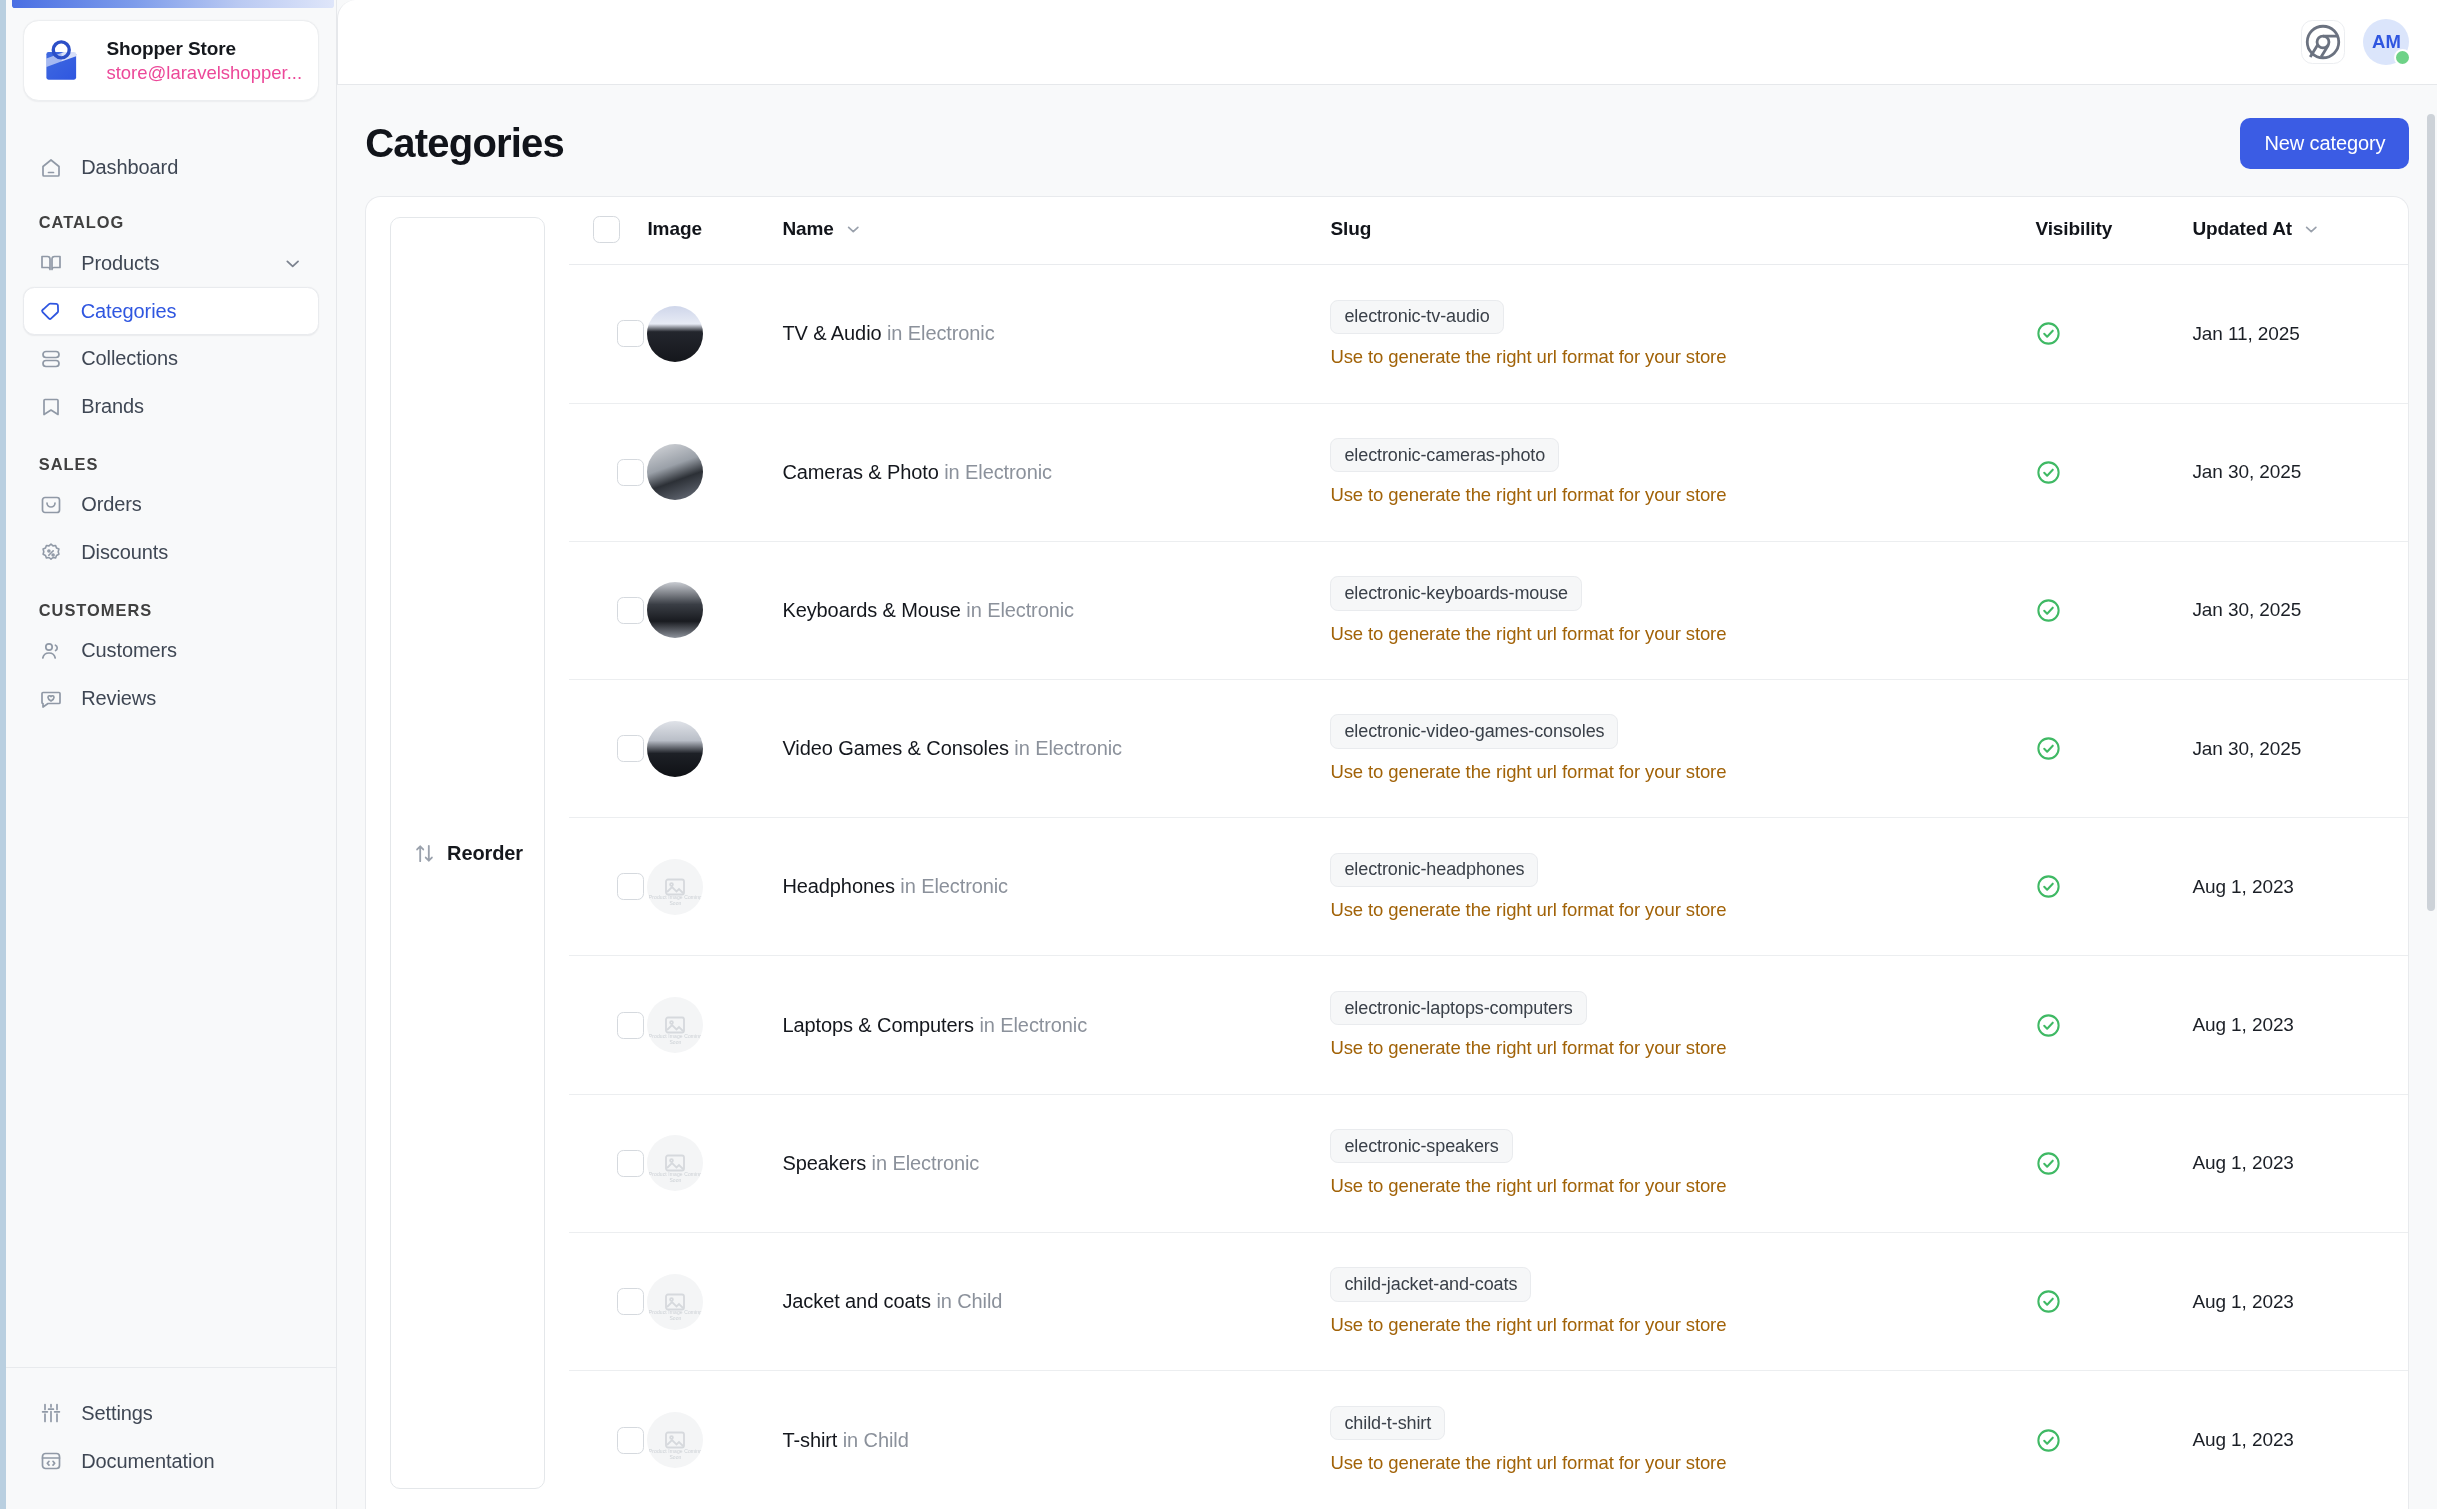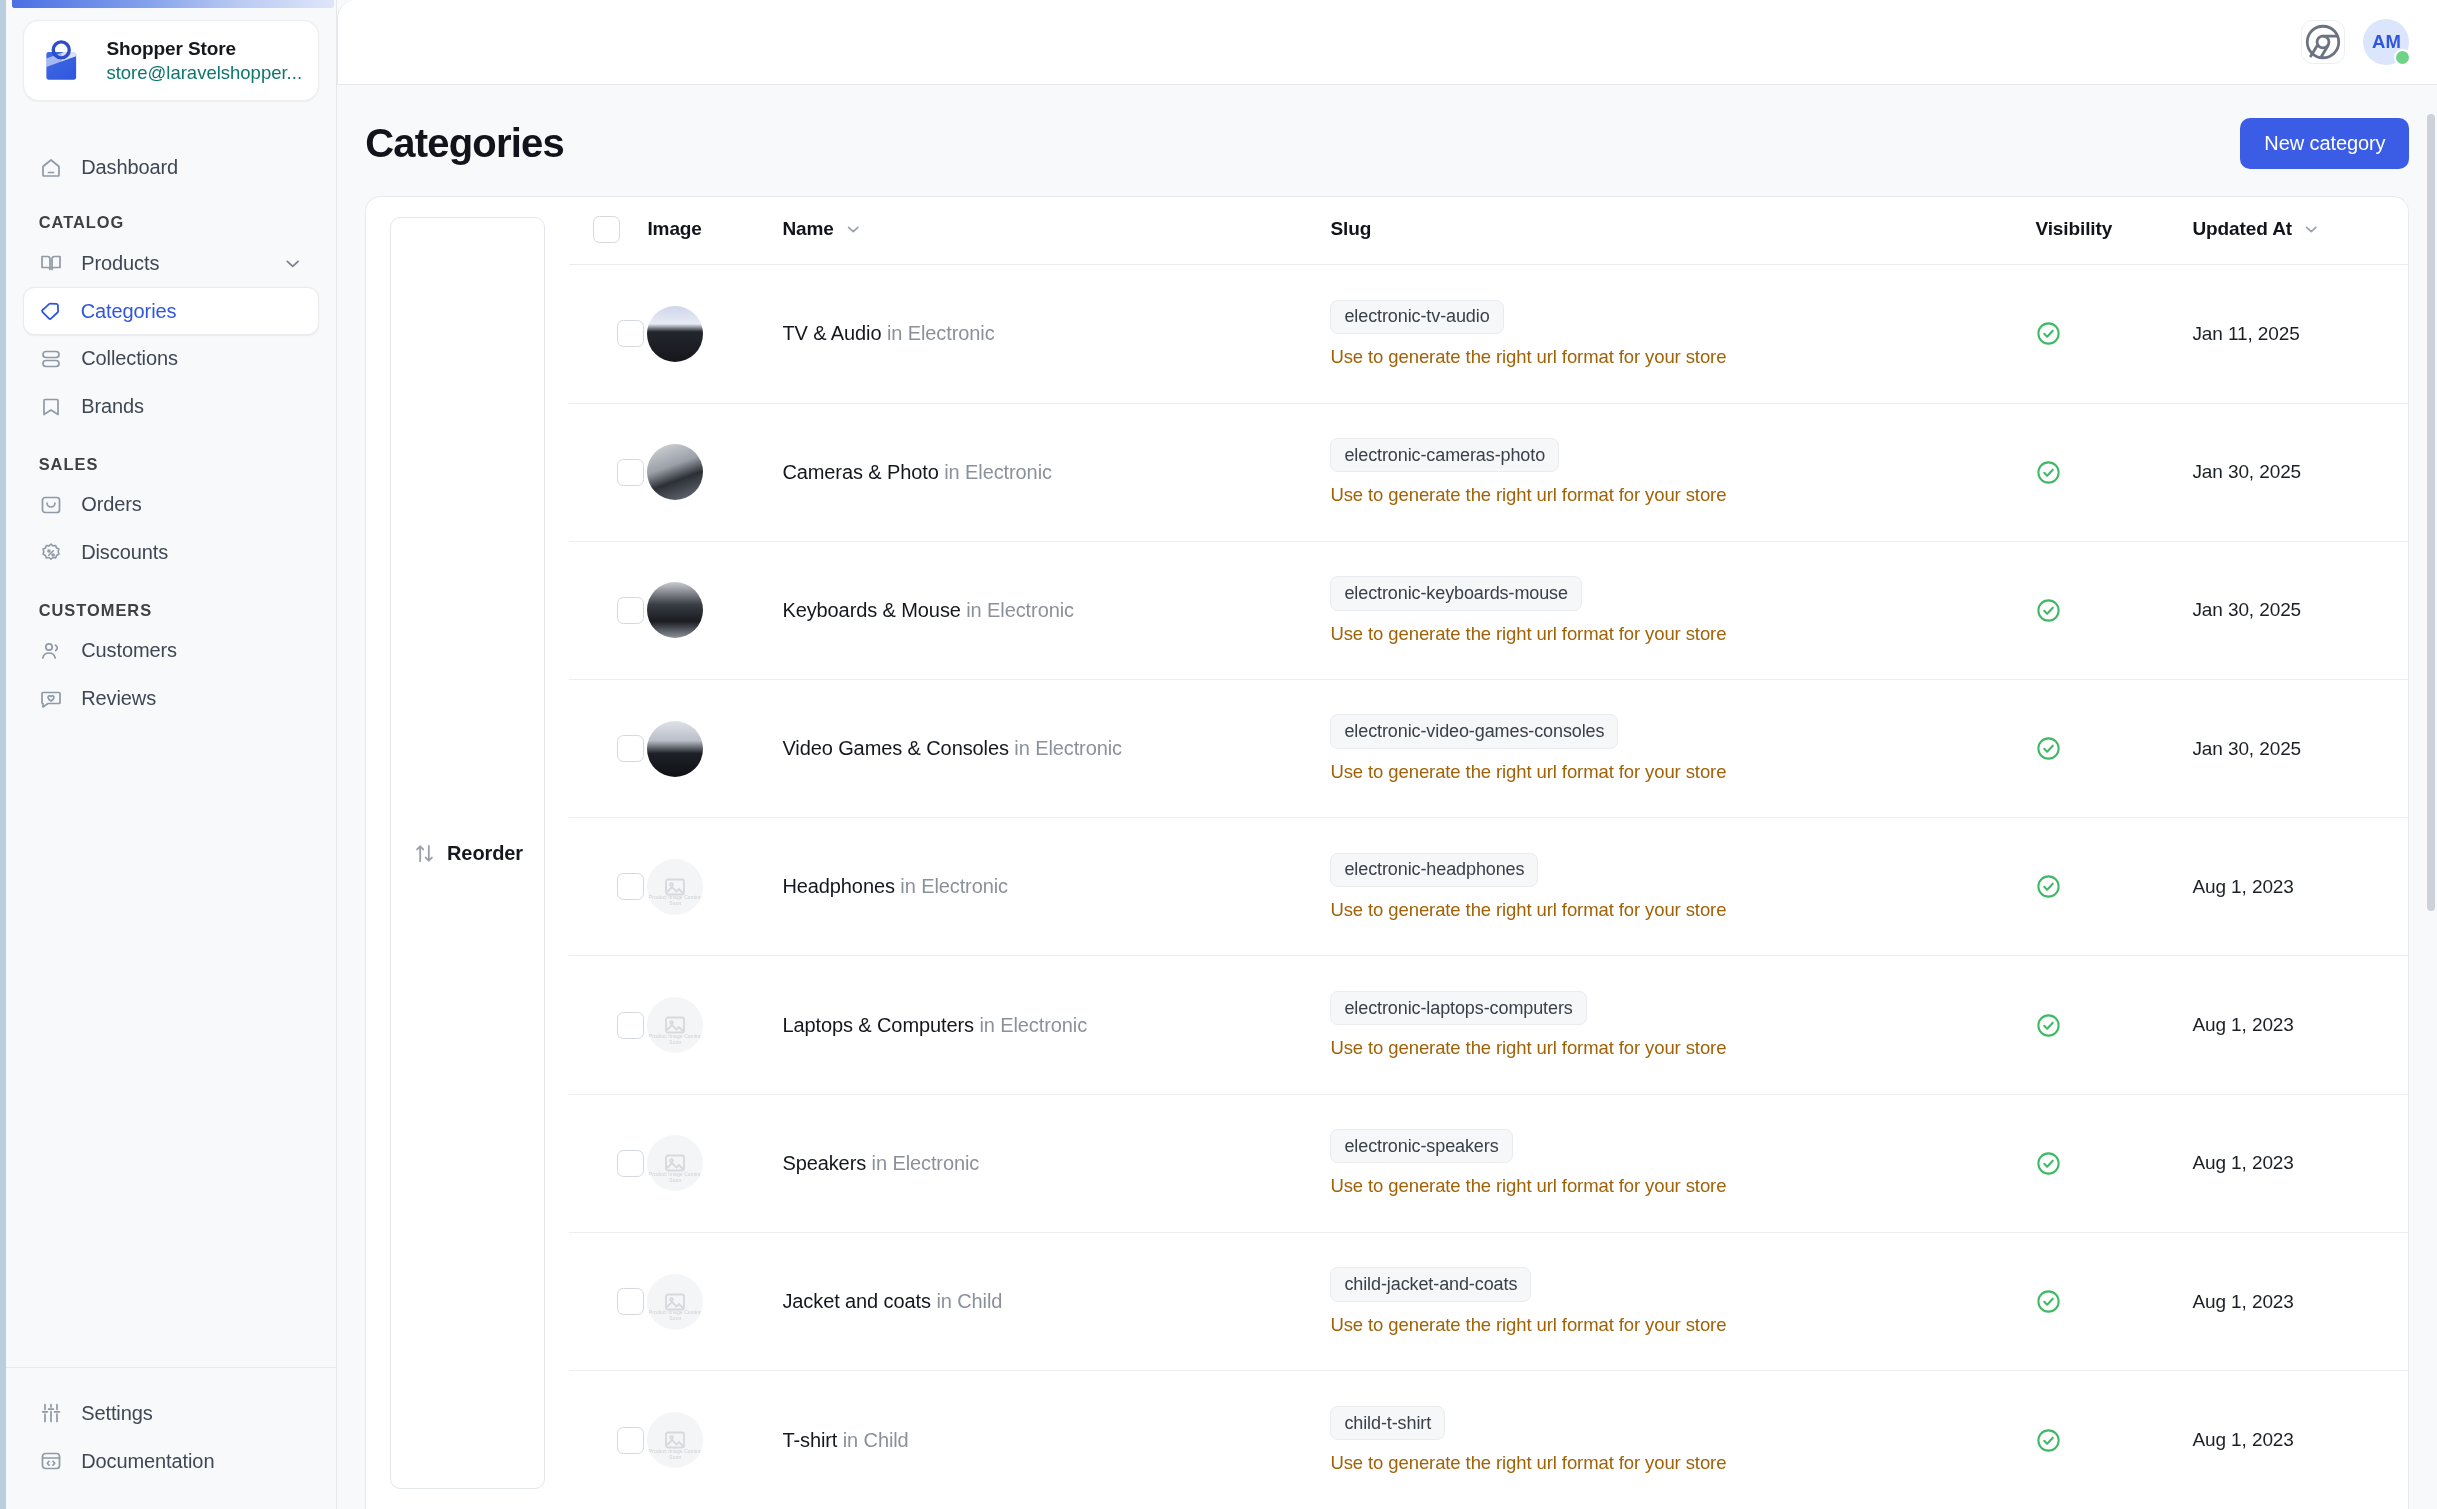--- a/index.html
+++ b/index.html
@@ -7,20 +7,21 @@
     width: 2438px; height: 1509px;
     font-family: "Liberation Sans", sans-serif;
     background: #eef1f5;
     overflow: hidden;
   }
   #app {
     position: relative;
     width: 2438px; height: 1280px;
     display: flex;
     background: #b9cfe0;
+    justify-content: center;
   }
 
   
   .sidebar {
     position: relative;
     width: 380px;
     height: 1509px;
     background: #f8f9fa;
     border-right: 1.4px solid #e6e8eb;
     border-left: 6.4px solid #b9cfe0;
@@ -47,21 +48,21 @@
     gap: 15.7px;
     box-shadow: 0 0.7px 1.4px rgba(16,24,40,.05);
   }
   .store-logo { width: 51px; height: 51px; flex: none; }
   .store-text { min-width: 0; }
   .store-name {
     font-size: 19px; font-weight: 700; color: #15181d;
     letter-spacing: -0.1px; line-height: 1.25;
   }
   .store-email {
-    font-size: 18.5px; color: #0f766e; line-height: 1.3;
+    font-size: 18.5px; color: #ec4899; line-height: 1.3;
     white-space: nowrap; overflow: hidden; text-overflow: ellipsis;
     max-width: 235px;
   }
 
   .nav { padding: 24px 17px 0 17px; flex: 1 1 auto; }
   .nav-section-label {
     font-size: 16.4px; font-weight: 600; color: #404040;
     letter-spacing: 1px; text-transform: uppercase;
     padding: 0 0 7.1px 15.7px; margin-top: 24px;
   }

